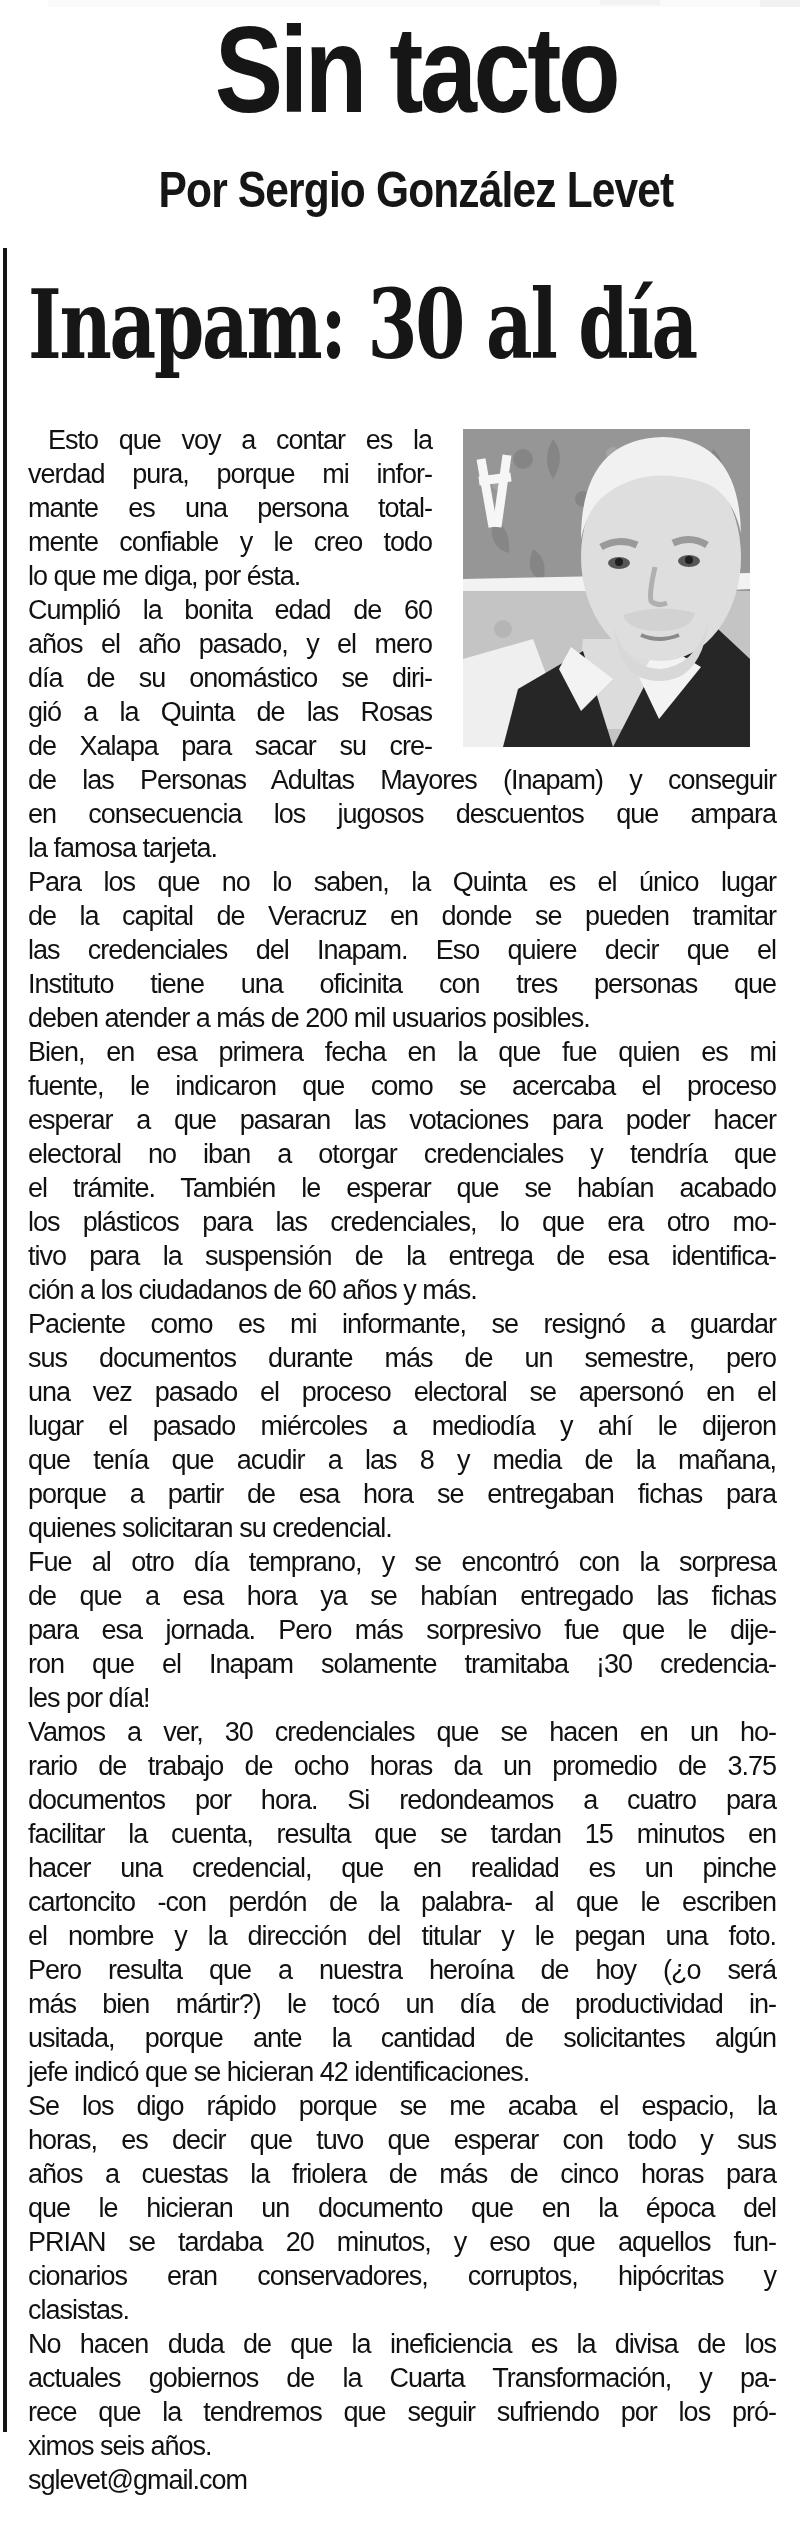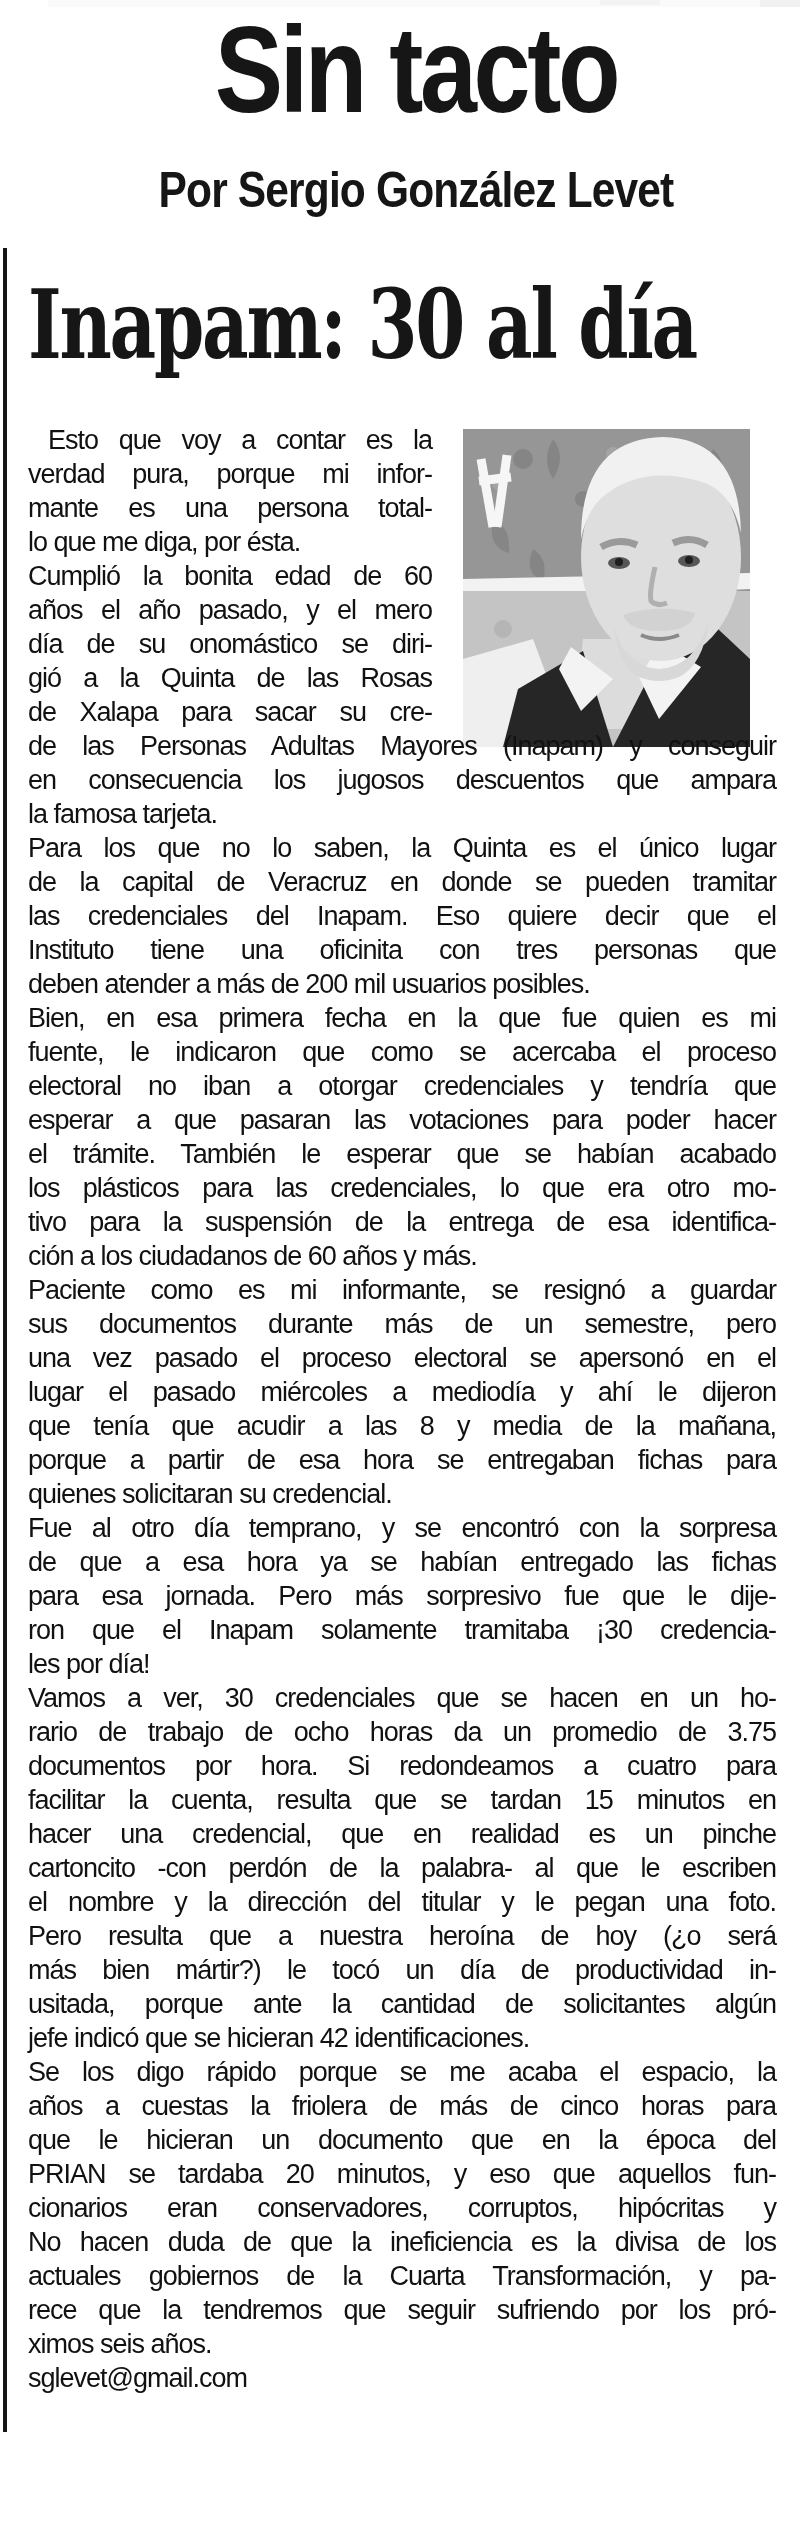--- a/index.html
+++ b/index.html
@@ -139,38 +139,39 @@
       <path d="M160 186 Q196 174 232 184 Q228 202 196 202 Q166 202 160 186z" fill="#d2d2d2"></path>
       <path d="M150 196 Q162 238 196 240 Q232 238 246 192 Q240 236 216 248 Q196 256 176 248 Q156 238 150 196z" fill="#d8d8d8"></path>
       <path d="M178 206 q18 8 38 0" stroke="#8a8a8a" stroke-width="4" fill="none"></path>
     </svg>
   </div>
 
   <div class="article">
       <div class="ln n indent">Esto que voy a contar es la</div>
       <div class="ln n">verdad pura, porque mi infor-</div>
       <div class="ln n">mante es una persona total-</div>
+      <div class="ln n">mente confiable y le creo todo</div>
       <div class="ln n end">lo que me diga, por ésta.</div>
       <div class="ln n">Cumplió la bonita edad de 60</div>
       <div class="ln n">años el año pasado, y el mero</div>
       <div class="ln n">día de su onomástico se diri-</div>
       <div class="ln n">gió a la Quinta de las Rosas</div>
       <div class="ln n">de Xalapa para sacar su cre-</div>
       <div class="ln">de las Personas Adultas Mayores (Inapam) y conseguir</div>
       <div class="ln">en consecuencia los jugosos descuentos que ampara</div>
       <div class="ln end">la famosa tarjeta.</div>
       <div class="ln">Para los que no lo saben, la Quinta es el único lugar</div>
       <div class="ln">de la capital de Veracruz en donde se pueden tramitar</div>
       <div class="ln">las credenciales del Inapam. Eso quiere decir que el</div>
       <div class="ln">Instituto tiene una oficinita con tres personas que</div>
       <div class="ln end">deben atender a más de 200 mil usuarios posibles.</div>
       <div class="ln">Bien, en esa primera fecha en la que fue quien es mi</div>
       <div class="ln">fuente, le indicaron que como se acercaba el proceso</div>
+      <div class="ln">esperar a que pasaran las votaciones para poder hacer</div>
       <div class="ln">electoral no iban a otorgar credenciales y tendría que</div>
-      <div class="ln">esperar a que pasaran las votaciones para poder hacer</div>
       <div class="ln">el trámite. También le esperar que se habían acabado</div>
       <div class="ln">los plásticos para las credenciales, lo que era otro mo-</div>
       <div class="ln">tivo para la suspensión de la entrega de esa identifica-</div>
       <div class="ln end">ción a los ciudadanos de 60 años y más.</div>
       <div class="ln">Paciente como es mi informante, se resignó a guardar</div>
       <div class="ln">sus documentos durante más de un semestre, pero</div>
       <div class="ln">una vez pasado el proceso electoral se apersonó en el</div>
       <div class="ln">lugar el pasado miércoles a mediodía y ahí le dijeron</div>
       <div class="ln">que tenía que acudir a las 8 y media de la mañana,</div>
       <div class="ln">porque a partir de esa hora se entregaban fichas para</div>
@@ -185,24 +186,26 @@
       <div class="ln">documentos por hora. Si redondeamos a cuatro para</div>
       <div class="ln">facilitar la cuenta, resulta que se tardan 15 minutos en</div>
       <div class="ln">hacer una credencial, que en realidad es un pinche</div>
       <div class="ln">cartoncito -con perdón de la palabra- al que le escriben</div>
       <div class="ln">el nombre y la dirección del titular y le pegan una foto.</div>
       <div class="ln">Pero resulta que a nuestra heroína de hoy (¿o será</div>
       <div class="ln">más bien mártir?) le tocó un día de productividad in-</div>
       <div class="ln">usitada, porque ante la cantidad de solicitantes algún</div>
       <div class="ln end">jefe indicó que se hicieran 42 identificaciones.</div>
       <div class="ln">Se los digo rápido porque se me acaba el espacio, la</div>
+      <div class="ln">horas, es decir que tuvo que esperar con todo y sus</div>
       <div class="ln">años a cuestas la friolera de más de cinco horas para</div>
       <div class="ln">que le hicieran un documento que en la época del</div>
       <div class="ln">PRIAN se tardaba 20 minutos, y eso que aquellos fun-</div>
       <div class="ln">cionarios eran conservadores, corruptos, hipócritas y</div>
+      <div class="ln end">clasistas.</div>
       <div class="ln">No hacen duda de que la ineficiencia es la divisa de los</div>
       <div class="ln">actuales gobiernos de la Cuarta Transformación, y pa-</div>
       <div class="ln">rece que la tendremos que seguir sufriendo por los pró-</div>
       <div class="ln end">ximos seis años.</div>
       <div class="ln end">sglevet@gmail.com</div>
     </div>
 
 </div>
 
 </body></html>

